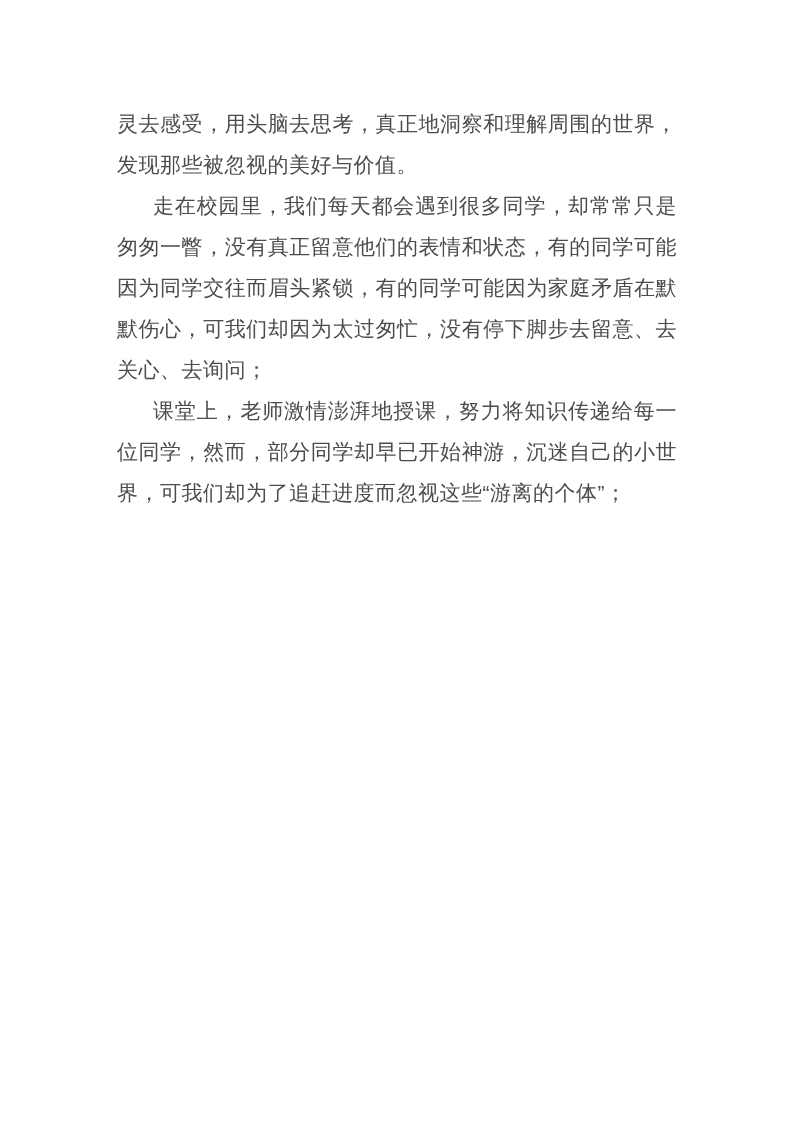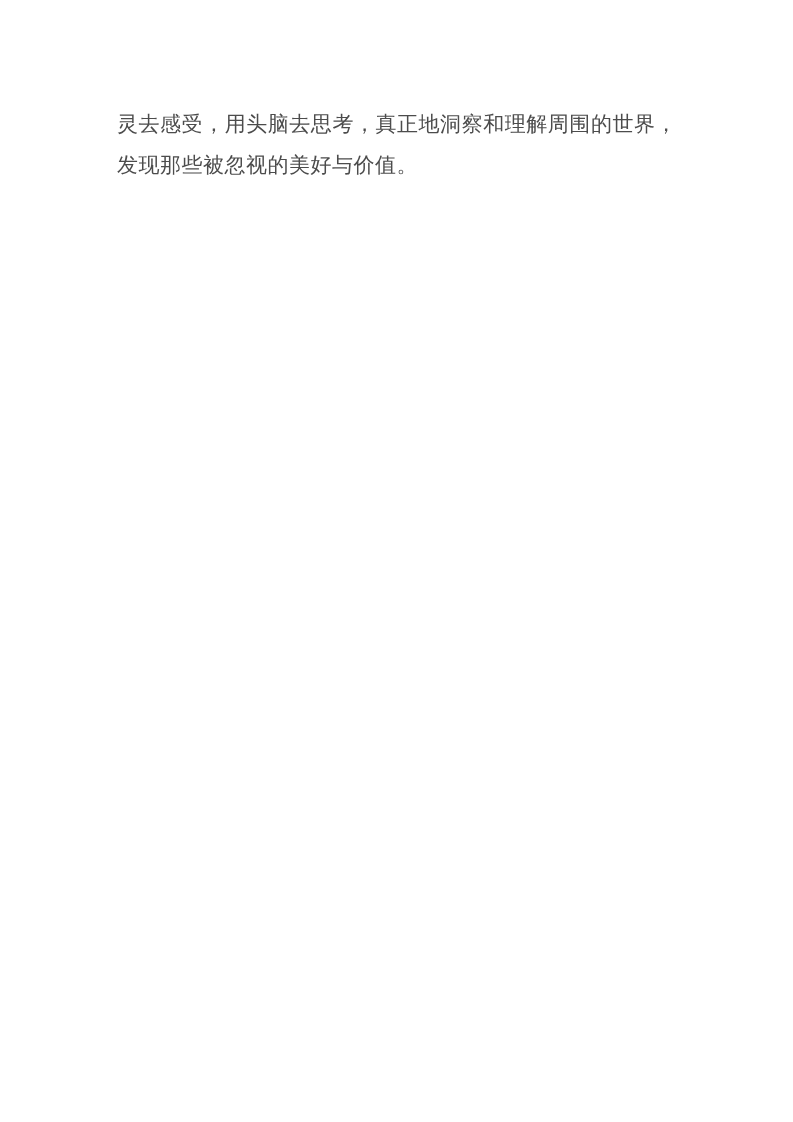--- a/index.html
+++ b/index.html
@@ -34,14 +34,16 @@
   .doc p.indent {
     text-indent: 36px;
   }
 </style>
 </head>
 <body>
 
 <div class="page">
   <div class="doc">
     <p>灵去感受，用头脑去思考，真正地洞察和理解周围的世界，发现那些被忽视的美好与价值。</p>
+    <p class="indent">走在校园里，我们每天都会遇到很多同学，却常常只是匆匆一瞥，没有真正留意他们的表情和状态，有的同学可能因为同学交往而眉头紧锁，有的同学可能因为家庭矛盾在默默伤心，可我们却因为太过匆忙，没有停下脚步去留意、去关心、去询问；</p>
+    <p class="indent">课堂上，老师激情澎湃地授课，努力将知识传递给每一位同学，然而，部分同学却早已开始神游，沉迷自己的小世界，可我们却为了追赶进度而忽视这些“游离的个体”；</p>
   </div>
 </div>
 
 </body></html>

